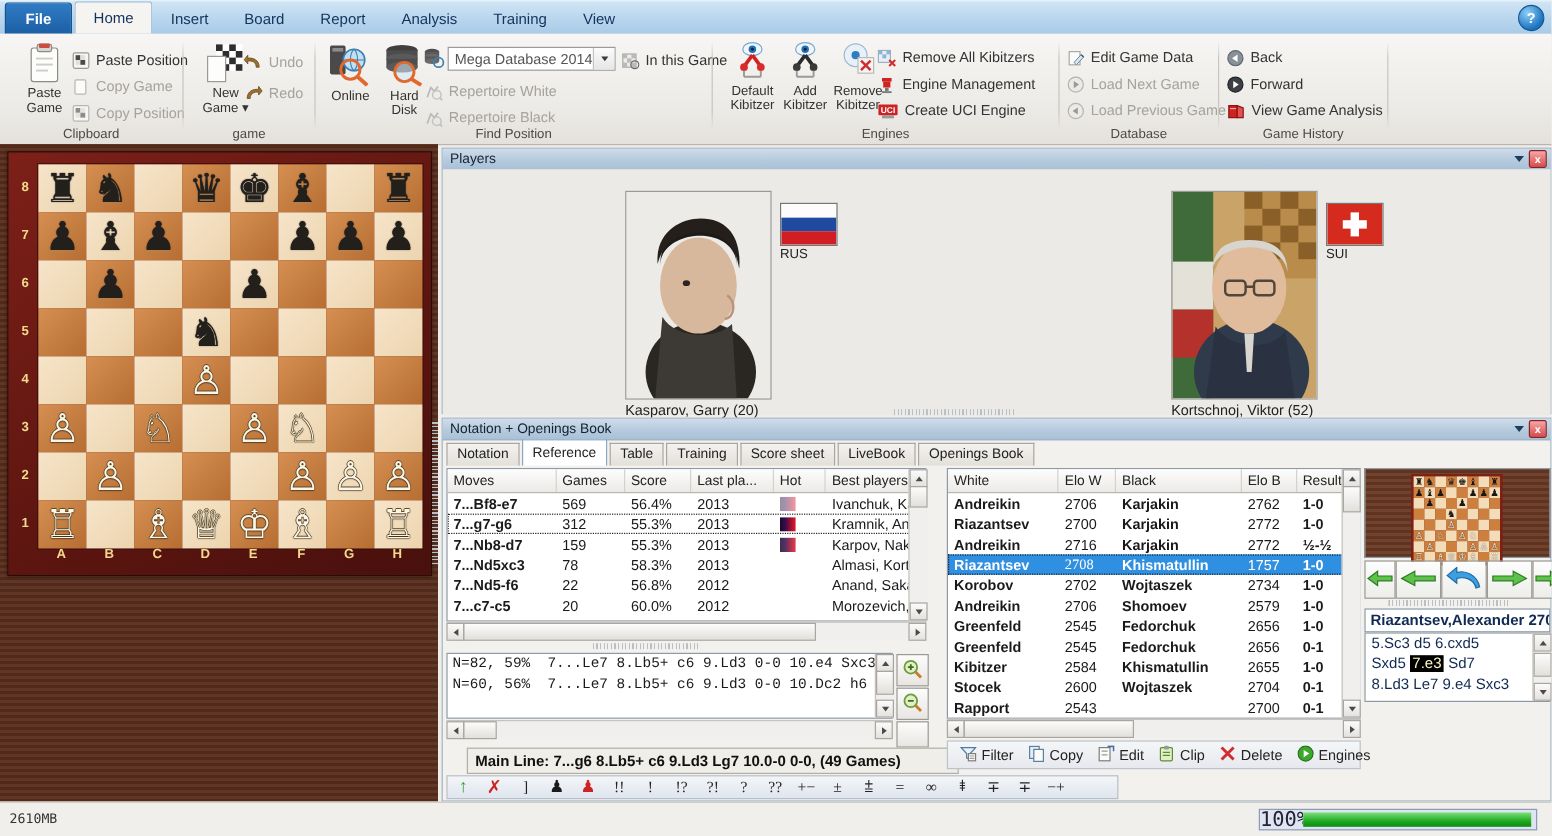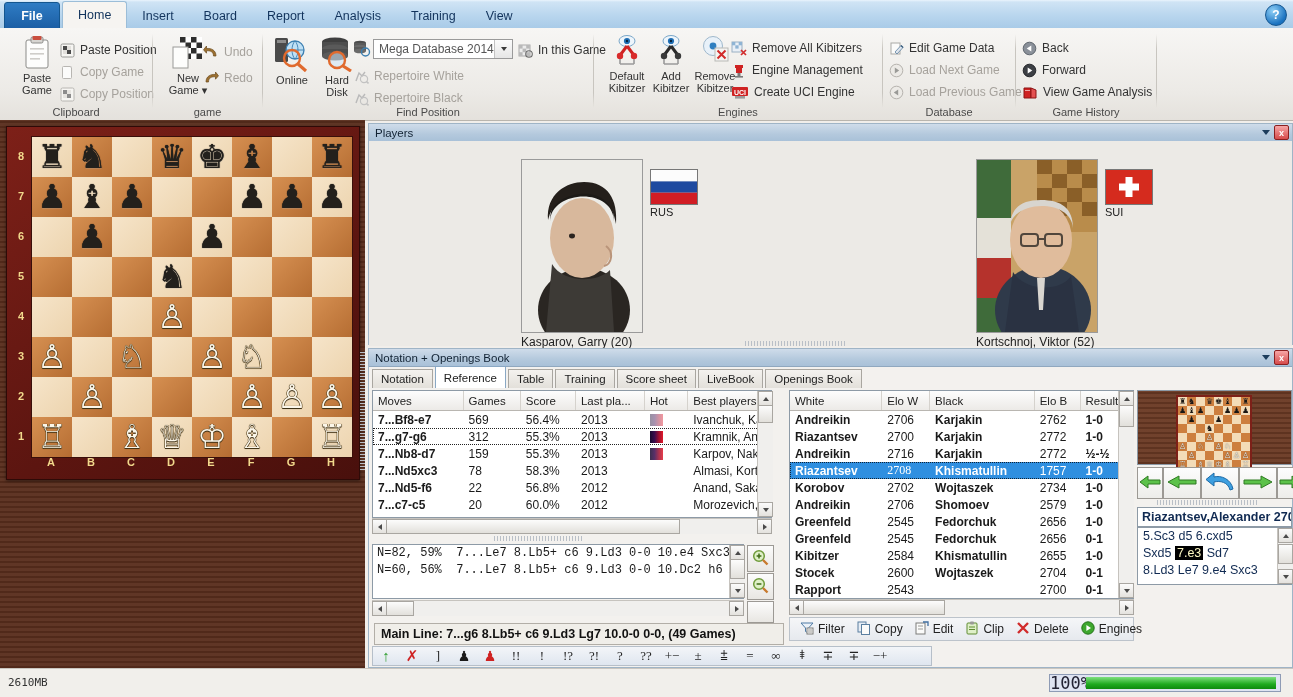--- a/index.html
+++ b/index.html
@@ -915,21 +915,21 @@
       <span>
         <svg width="17" height="17" viewBox="0 0 17 17">
           <circle cx="7" cy="7" r="5.3" fill="#dff0c8" stroke="#6f9b3a" stroke-width="1.5"></circle>
           <line x1="4.6" y1="7" x2="9.4" y2="7" stroke="#3f6b16" stroke-width="1.5"></line>
           <line x1="11" y1="11" x2="15.5" y2="15.5" stroke="#c87a2e" stroke-width="2.4"></line>
         </svg>
       </span>
     </div>
     <div class="zbtn" style="left:378px;top:252px;height:20px;"></div>
 
-    <div class="mainline" style="left:5px;top:274px;width:410px;height:22px;">Main Line: 7...g6 8.Lb5+ c6 9.Ld3 Lg7 10.0-0 0-0,  (49 Games)</div>
+    <div class="mainline" style="left:20px;top:274px;width:410px;height:22px;">Main Line: 7...g6 8.Lb5+ c6 9.Ld3 Lg7 10.0-0 0-0,  (49 Games)</div>
 
     <div class="tbl" style="left:420px;top:41px;width:345px;height:209px;">
       <div class="thead" id="gamesHead">
           <div class="th" style="width: 97px;">White</div>
           <div class="th" style="width: 50px;">Elo W</div>
           <div class="th" style="width: 110px;">Black</div>
           <div class="th" style="width: 48px;">Elo B</div>
           <div class="th" style="width: 55px;">Result</div>
         </div>
       <div id="gamesBody">

